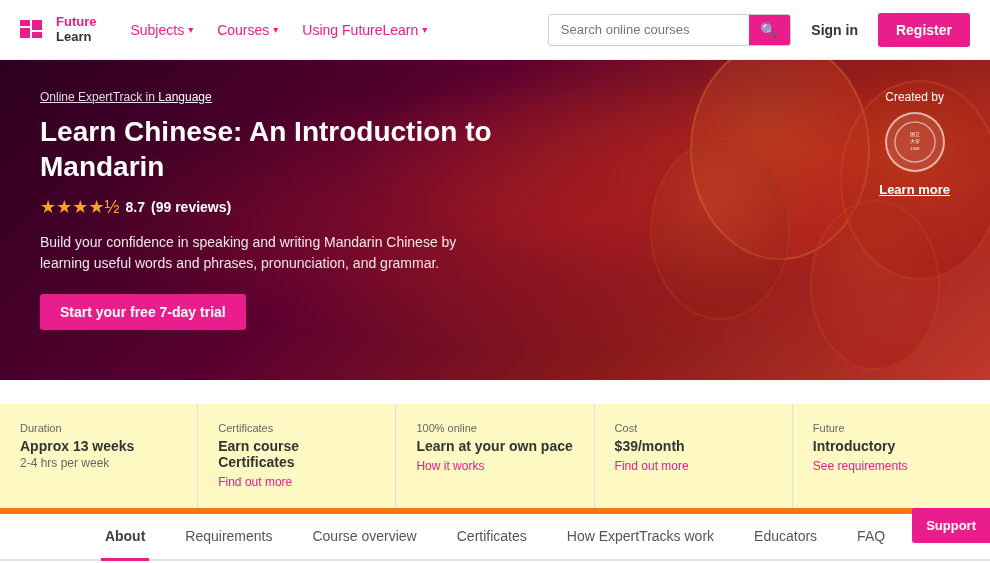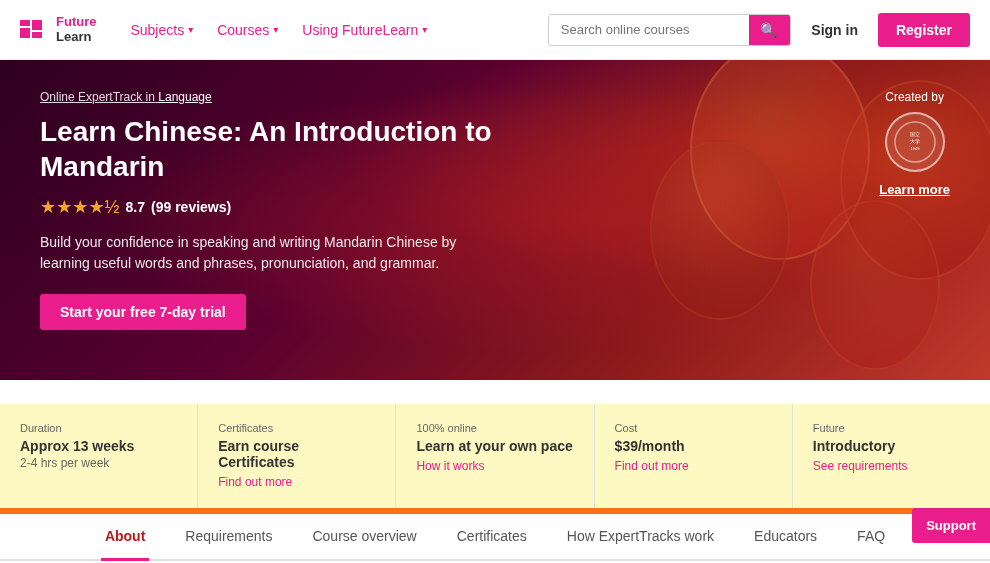--- a/index.html
+++ b/index.html
@@ -273,21 +273,21 @@
     .tab-item {
       padding: 14px 4px;
       font-size: 14px;
       color: #555;
       cursor: pointer;
       border-bottom: 3px solid transparent;
       margin-bottom: -2px;
       font-weight: 500;
     }
     .tab-item.active {
-      color: #b91c1c;
+      color: #404040;
       border-bottom-color: #e91e8c;
       font-weight: 600;
     }
 
     
     .content {
       background: #fff;
       padding: 40px 20px;
       text-align: center;
     }

